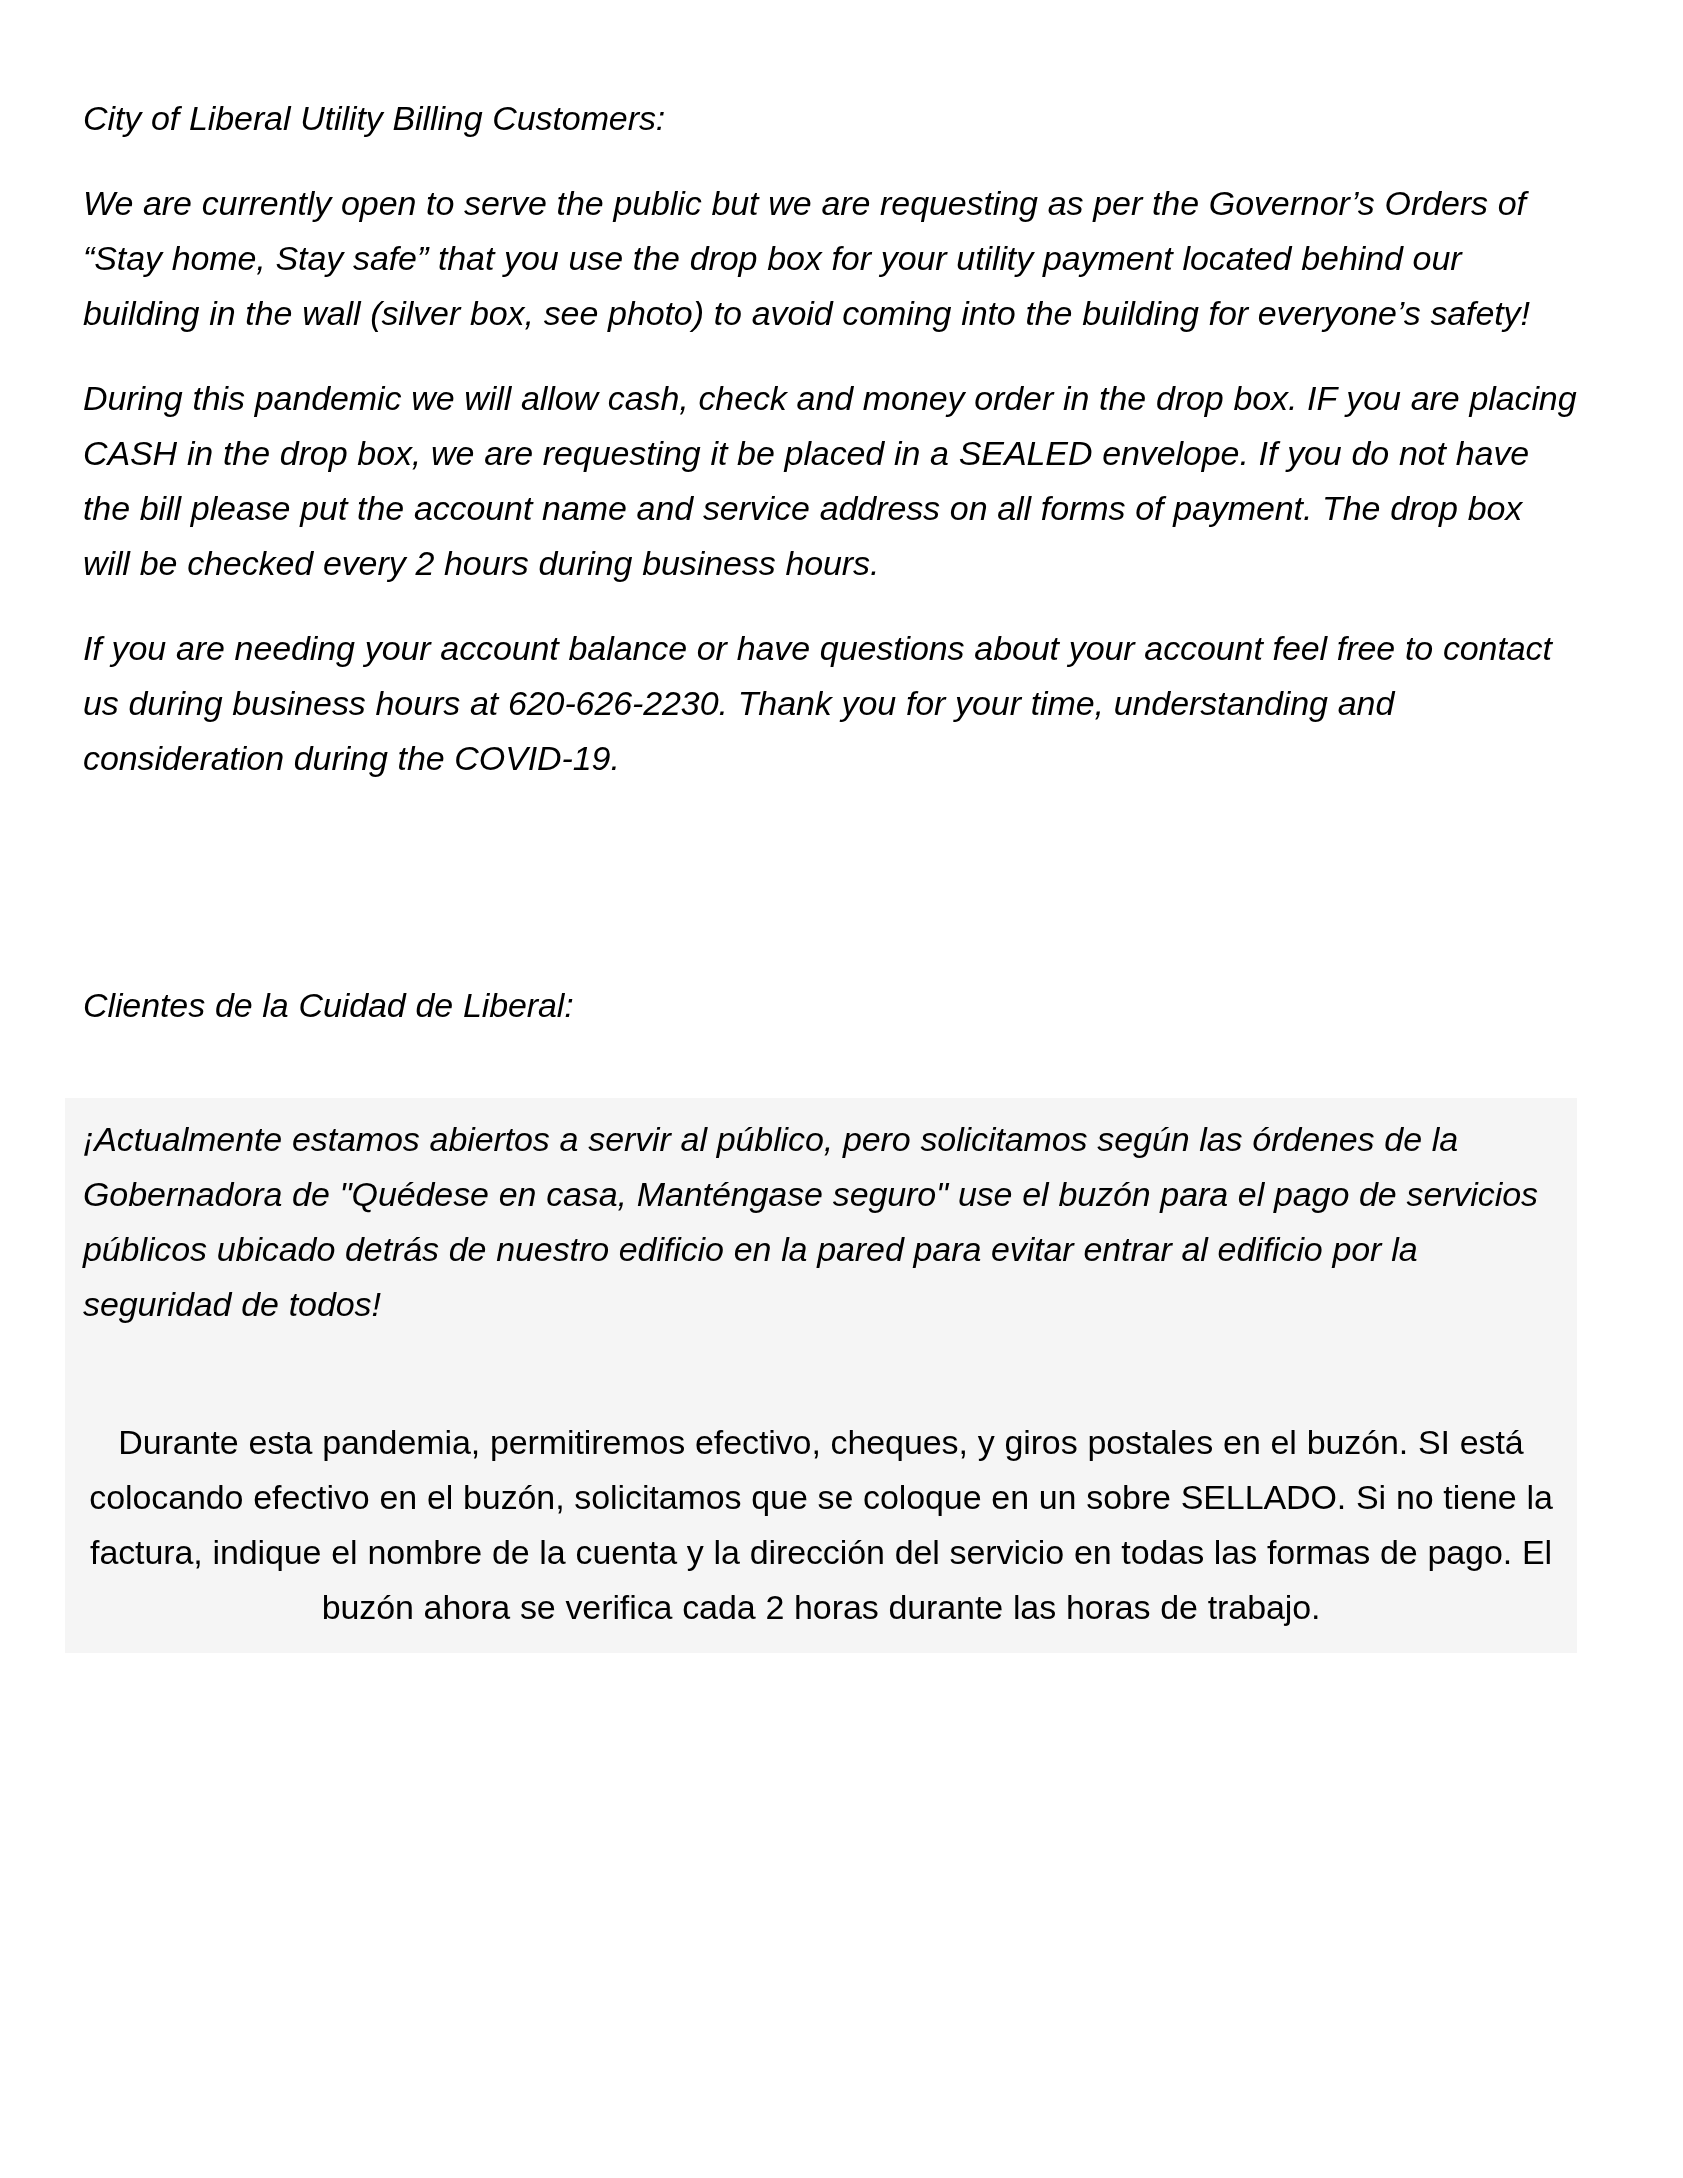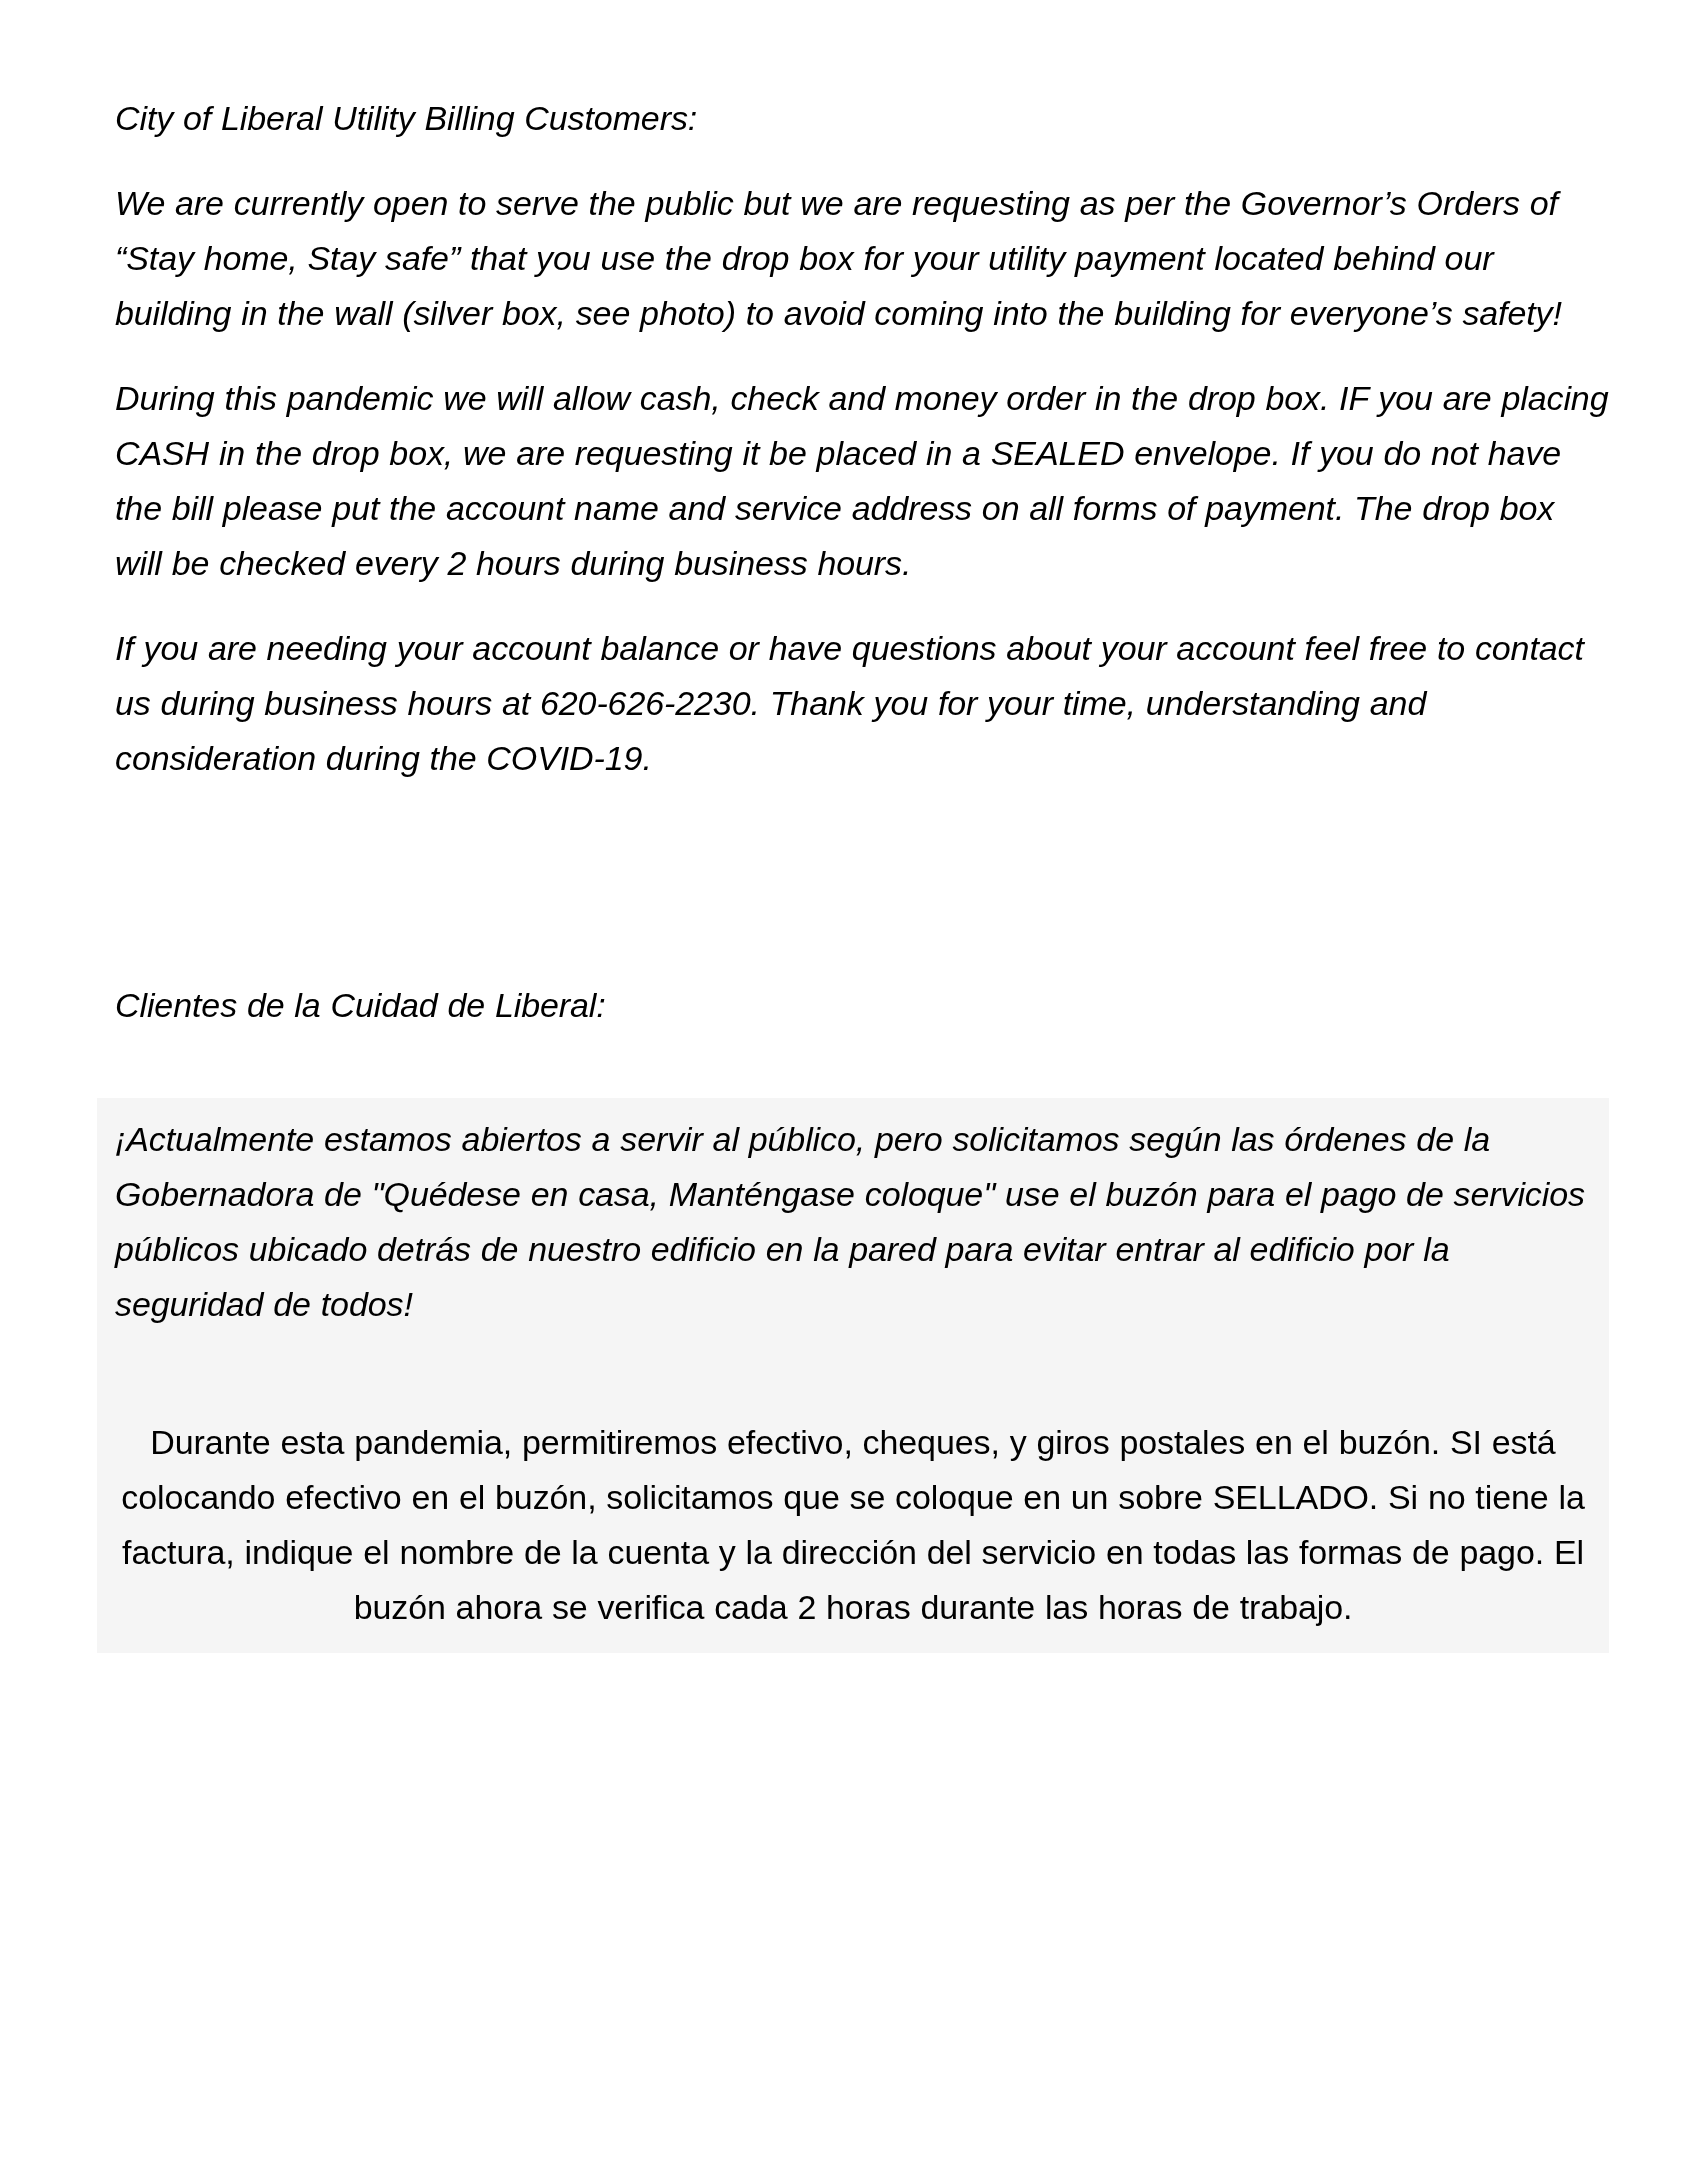--- a/index.html
+++ b/index.html
@@ -21,21 +21,21 @@
     width: 1683px;
     height: 2178px;
     background: #ffffff;
     box-sizing: border-box;
     padding: 0;
     overflow: hidden;
   }
 
   .content {
     position: absolute;
-    left: 115px;
+    left: 83px;
     top: 91px;
     width: 1495px;
   }
 
   
   .para {
     font-family: "Liberation Sans", sans-serif;
     font-size: 34px;
     line-height: 55px;
     color: #000000;
@@ -102,21 +102,21 @@
 
     <div class="section-spacer"></div>
 
     <section id="spanish-section">
 
       <p class="para italic spanish-heading">Clientes de la Cuidad de Liberal:</p>
 
       <div class="after-heading-gap"></div>
 
       <div class="shaded-block">
-        <p class="para italic">¡Actualmente estamos abiertos a servir al público, pero solicitamos según las órdenes de la Gobernadora de "Quédese en casa, Manténgase coloque" use el buzón para el pago de servicios públicos ubicado detrás de nuestro edificio en la pared para evitar entrar al edificio por la seguridad de todos!</p>
+        <p class="para italic">¡Actualmente estamos abiertos a servir al público, pero solicitamos según las órdenes de la Gobernadora de "Quédese en casa, Manténgase seguro" use el buzón para el pago de servicios públicos ubicado detrás de nuestro edificio en la pared para evitar entrar al edificio por la seguridad de todos!</p>
       </div>
 
       <div class="shade-gap"></div>
 
       <div class="shaded-block">
         <p class="para upright">Durante esta pandemia, permitiremos efectivo, cheques, y giros postales en el buzón. SI está colocando efectivo en el buzón, solicitamos que se coloque en un sobre SELLADO. Si no tiene la factura, indique el nombre de la cuenta y la dirección del servicio en todas las formas de pago. El buzón ahora se verifica cada 2 horas durante las horas de trabajo.</p>
       </div>
 
       <div class="after-shaded-gap"></div>
 

